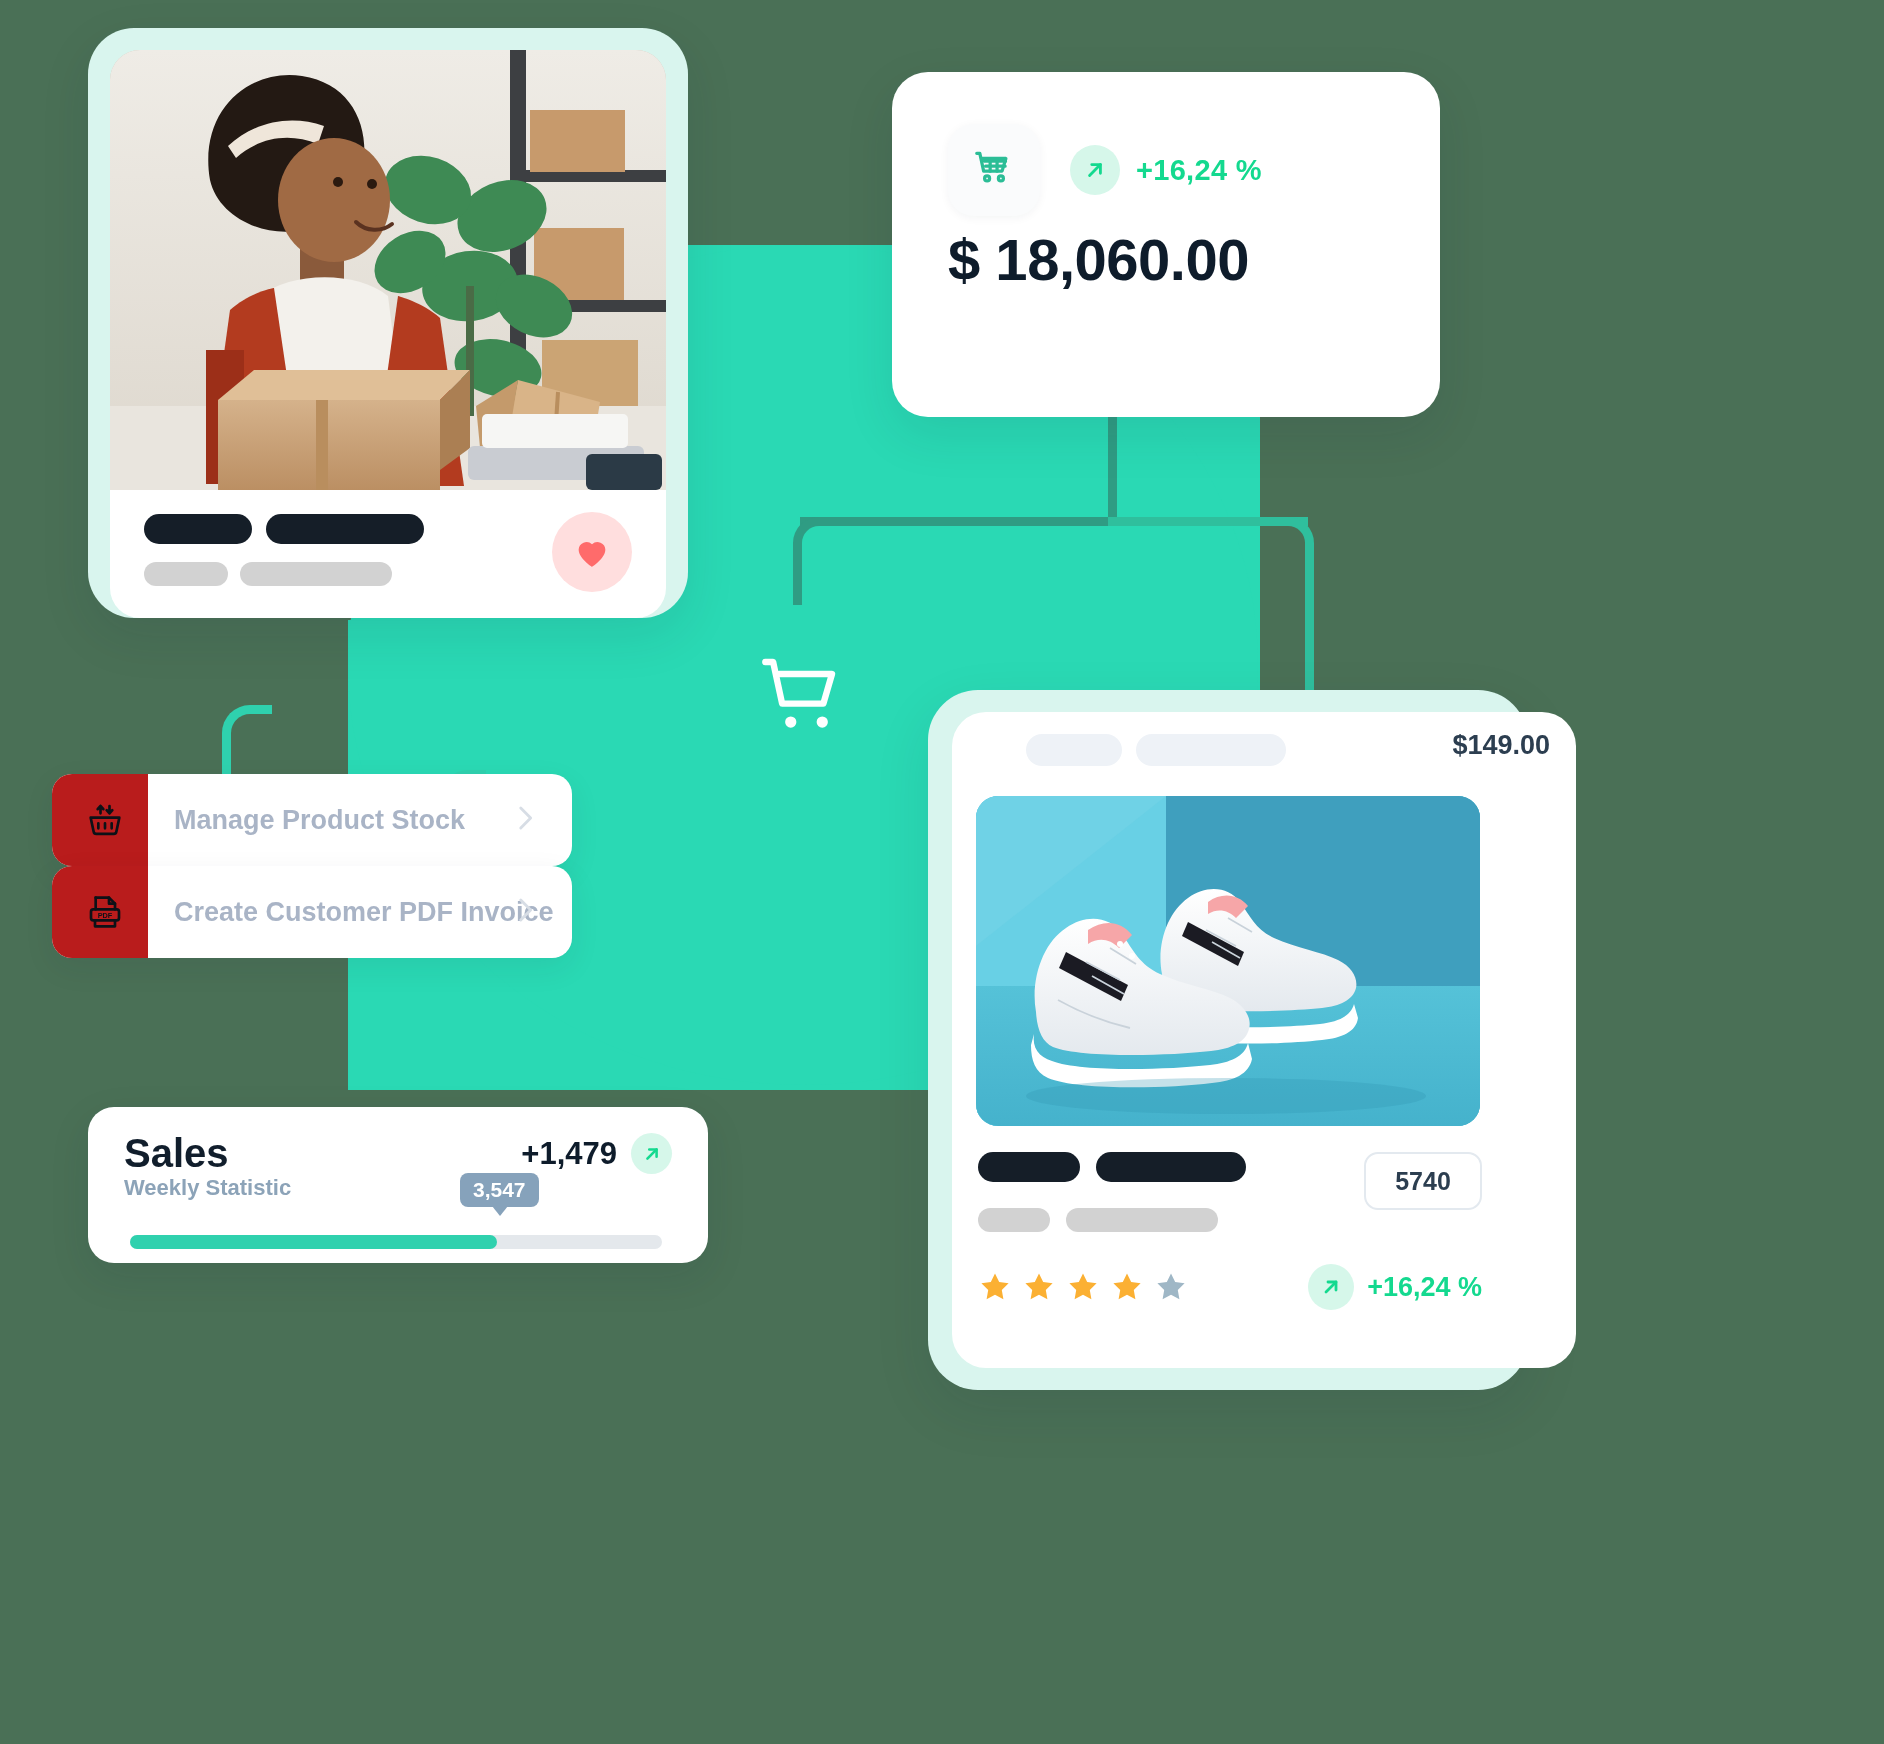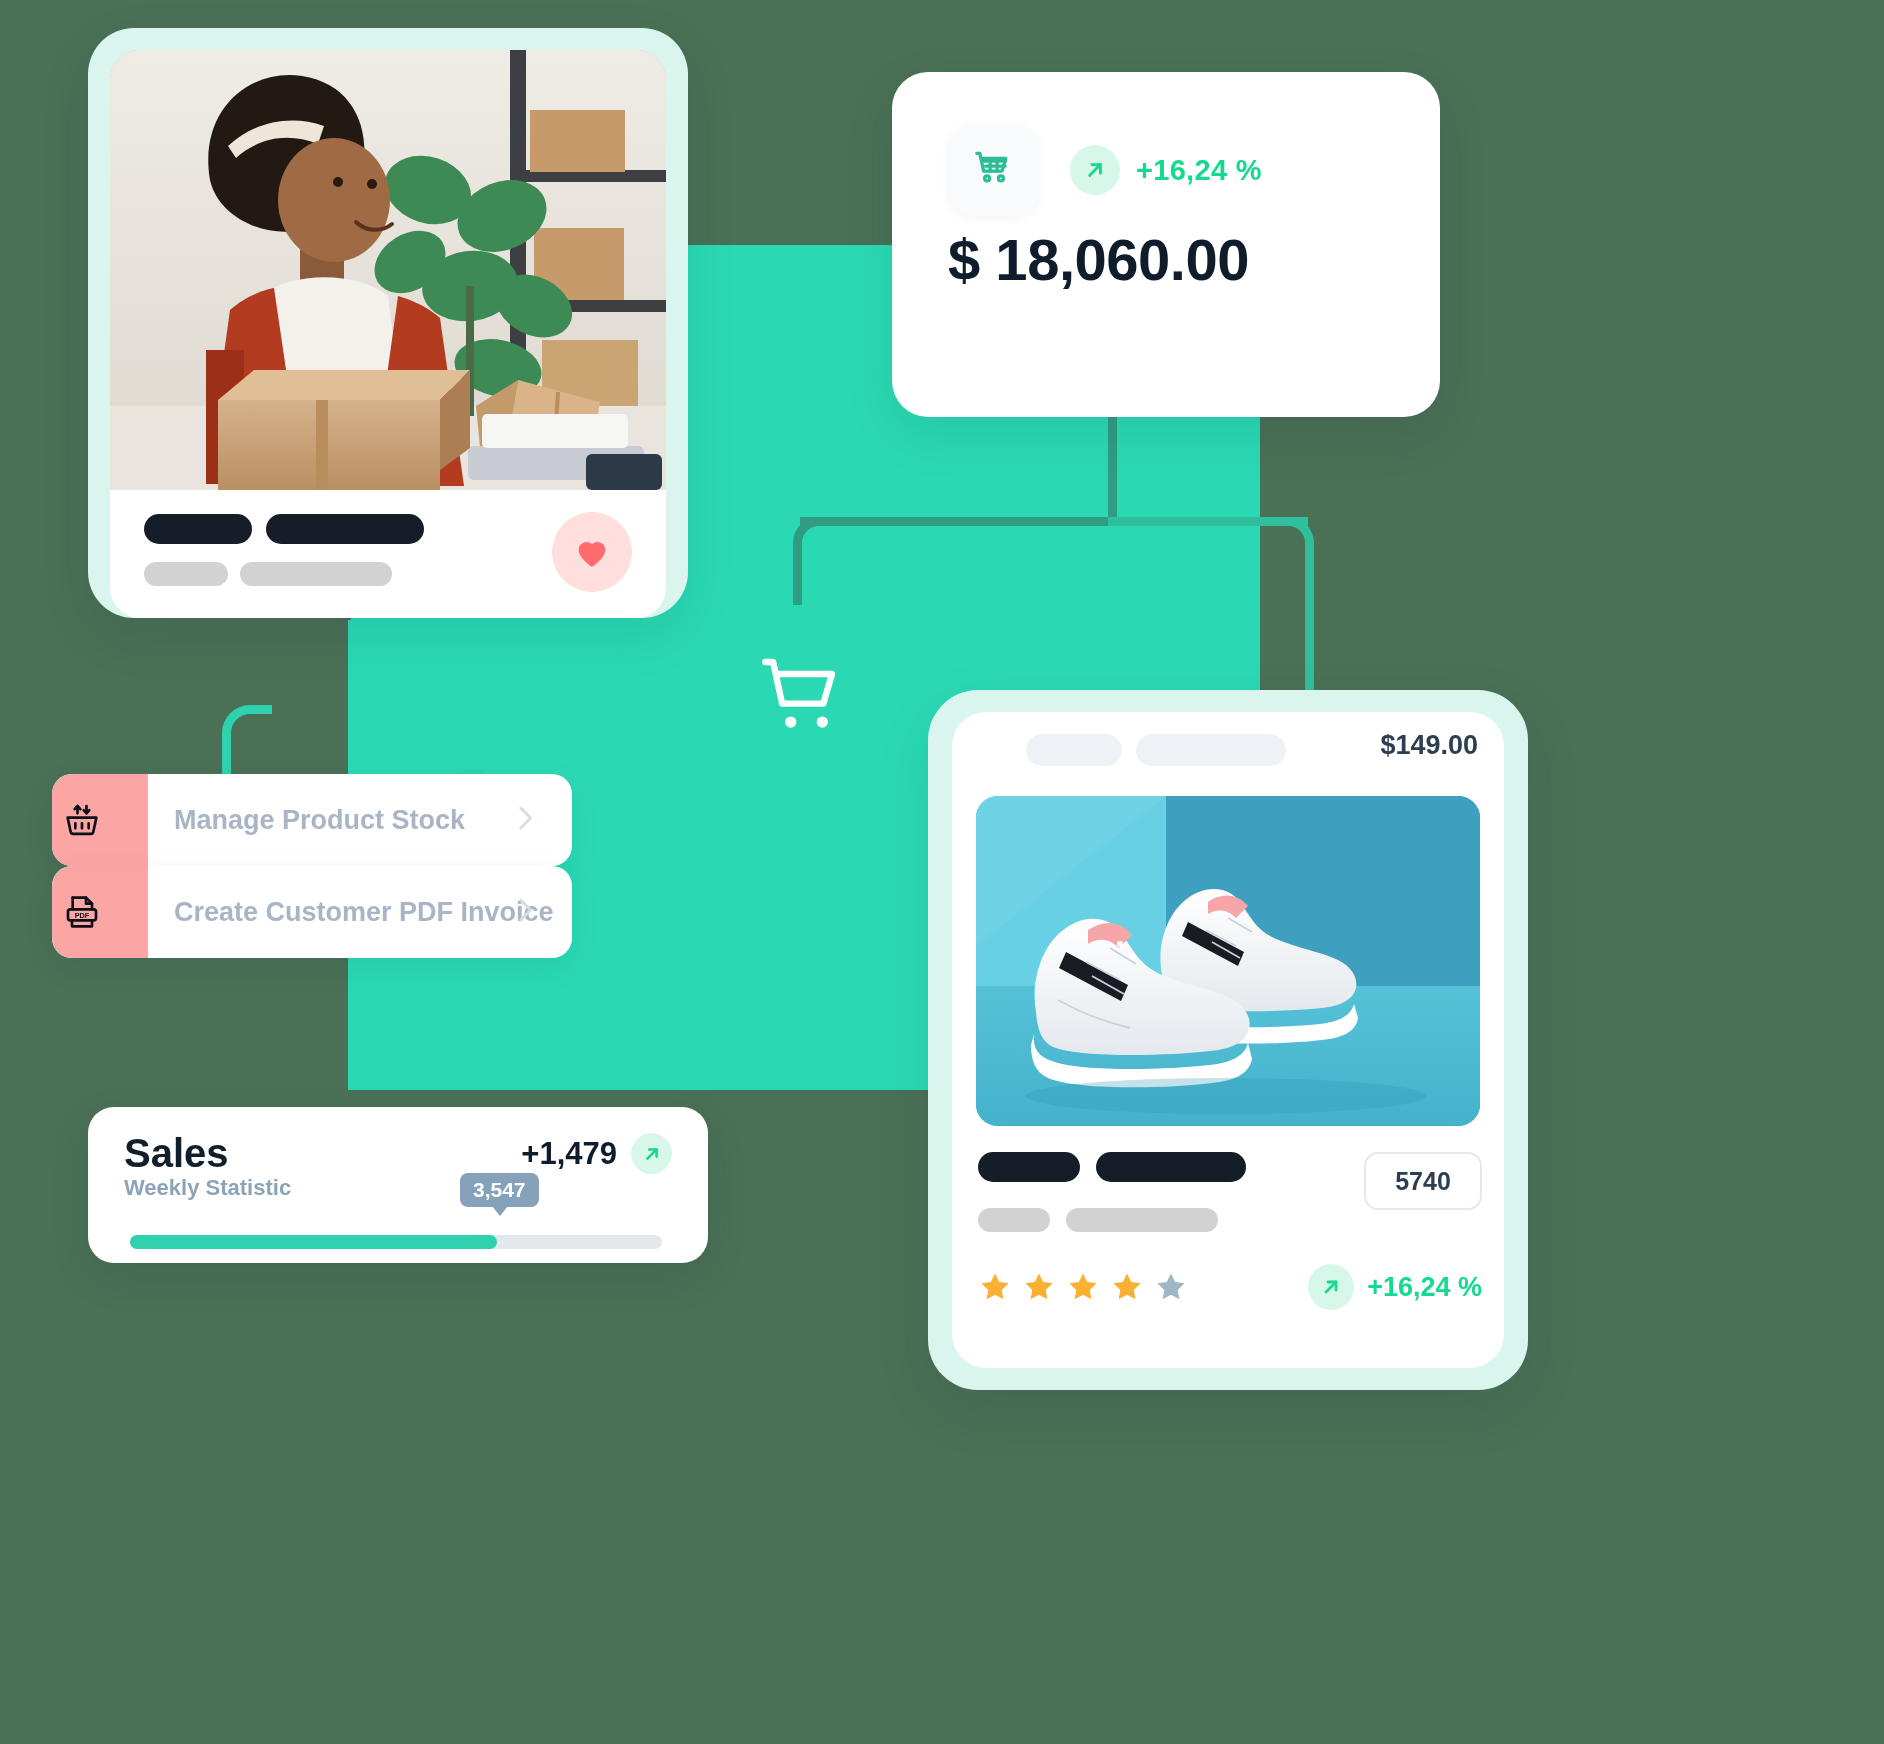--- a/index.html
+++ b/index.html
@@ -142,23 +142,23 @@
 
   
   .action-list { position: absolute; left: 52px; top: 774px; z-index: 7; width: 520px; }
   .action-item {
     position: relative; display: flex; align-items: center;
     height: 92px; background: #fff; border-radius: 20px;
     box-shadow: 0 10px 30px rgba(20,40,60,.08);
     cursor: pointer;
   }
   .action-icon-box {
-    width: 96px; height: 92px; background: #fca5a5;
+    width: 96px; height: 92px; background: #b91c1c;
     border-radius: 20px 0 0 20px;
-    display: flex; align-items: center; 
+    display: flex; align-items: center; justify-content: center;
     flex: 0 0 96px;
     padding-left: 10px;
   }
   .action-label { margin-left: 26px; color: #a9b4c6; font-size: 27px; font-weight: 700; }
   .action-chev { position: absolute; right: 30px; top: 50%; transform: translateY(-50%); }
 
   
   .card-sales {
     position: absolute; left: 88px; top: 1107px;
     width: 620px; height: 156px;
@@ -193,21 +193,21 @@
 
   
   .card-phone {
     position: absolute; left: 928px; top: 690px;
     width: 600px; height: 700px;
     background: #d9f5ee; border-radius: 50px; z-index: 6;
     box-shadow: 0 20px 55px rgba(20,40,60,.10);
   }
   .phone-inner {
     position: absolute; left: 952px; top: 712px;
-    width: 552px; height: 656px;
+    width: 624px; height: 656px;
     background: #ffffff; border-radius: 34px; z-index: 7;
     overflow: hidden;
     padding-left: 32px;
   }
   .phone-top { position: relative; height: 70px; }
   .price-text {
     position: absolute; right: 26px; top: 18px;
     font-size: 27px; font-weight: 700; color: #2c3e50;
   }
   .shoe-photo {

